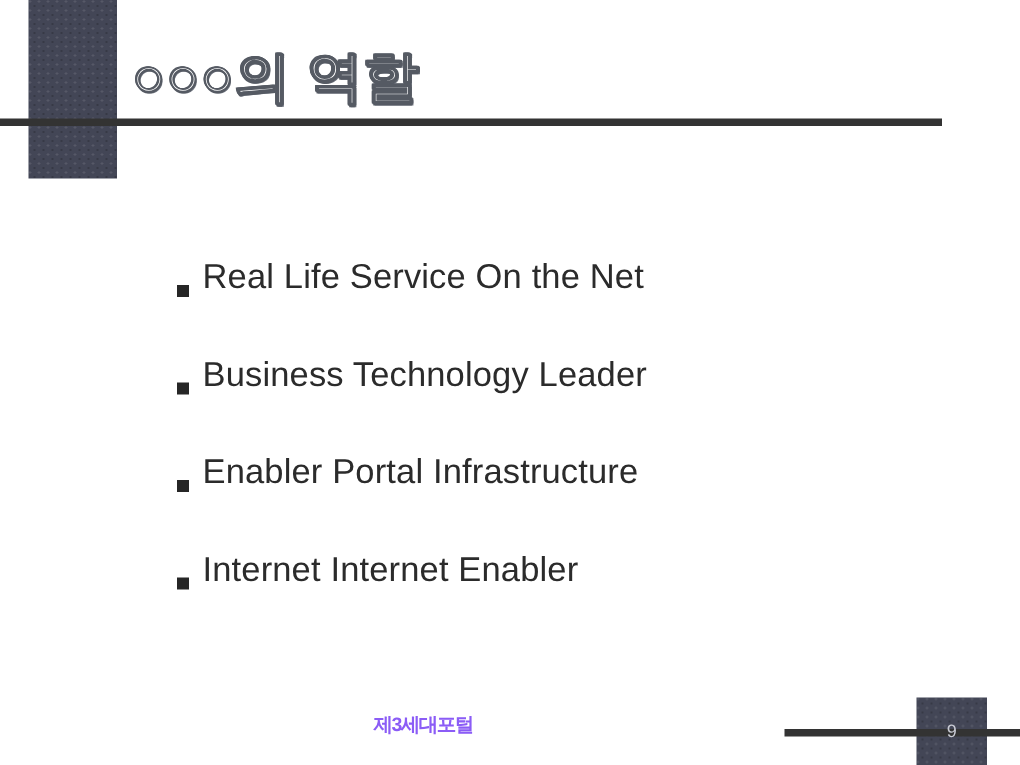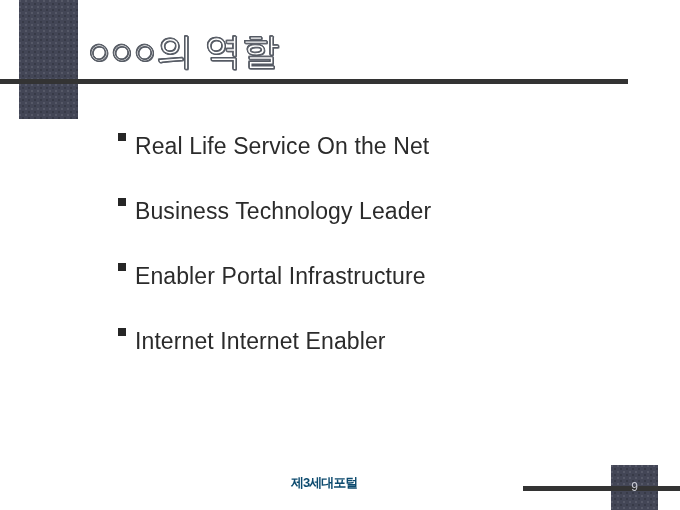--- a/index.html
+++ b/index.html
@@ -39,42 +39,42 @@
     height: 5px;
     background: #333333;
   }
   .slide-title {
     position: absolute;
     left: 88px;
     top: 26px;
     height: 52px;
     line-height: 52px;
     font-size: 37px;
-    font-weight: 400;
+    font-weight: 700;
     letter-spacing: 0.5px;
     color: #ffffff;
     -webkit-text-stroke: 1px #555a63;
     text-shadow:
       -1px 0 #555a63, 1px 0 #555a63,
       0 -1px #555a63, 0 1px #555a63,
       1px 1px #6a6f79, -1px -1px #555a63;
     white-space: nowrap;
     text-align: center;
   }
 
   
   .bullet-list {
     position: absolute;
     left: 118px;
     top: 133px;
     width: 540px;
   }
   .bullet-item {
     display: flex;
-    align-items: flex-start;
+    align-items: flex-end;
     height: 65px;
     white-space: nowrap;
   }
   .bullet-marker {
     width: 8px;
     height: 8px;
     background: #262626;
     margin-right: 9px;
     flex: 0 0 auto;
   }
@@ -85,24 +85,23 @@
     letter-spacing: 0.1px;
   }
 
   
   .footer-logo {
     position: absolute;
     left: 249px;
     top: 474px;
     font-size: 13px;
     font-weight: bold;
-    color: #0c4a6e;
+    color: #8b5cf6;
     letter-spacing: -1px;
     white-space: nowrap;
-    margin-left: 42px;
   }
   .footer-rule {
     position: absolute;
     left: 523px;
     top: 486px;
     width: 157px;
     height: 5px;
     background: #333333;
   }
   .page-number-block {

